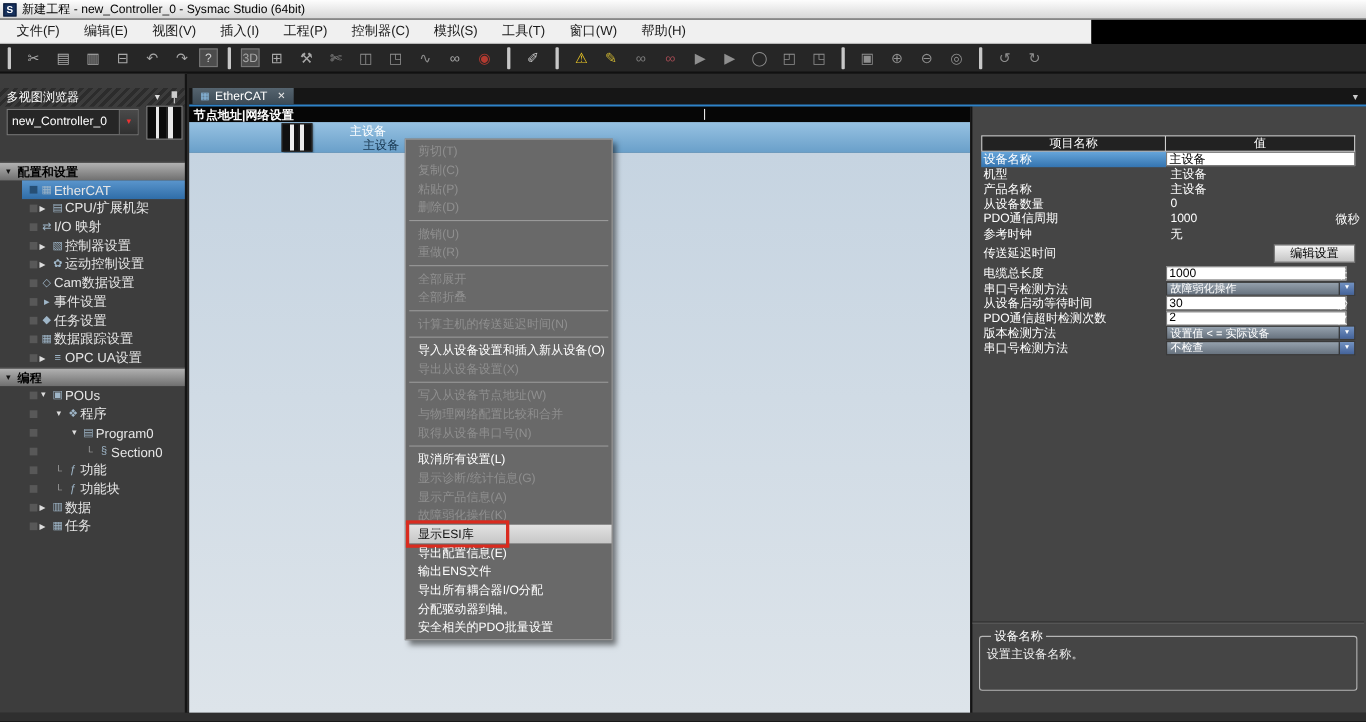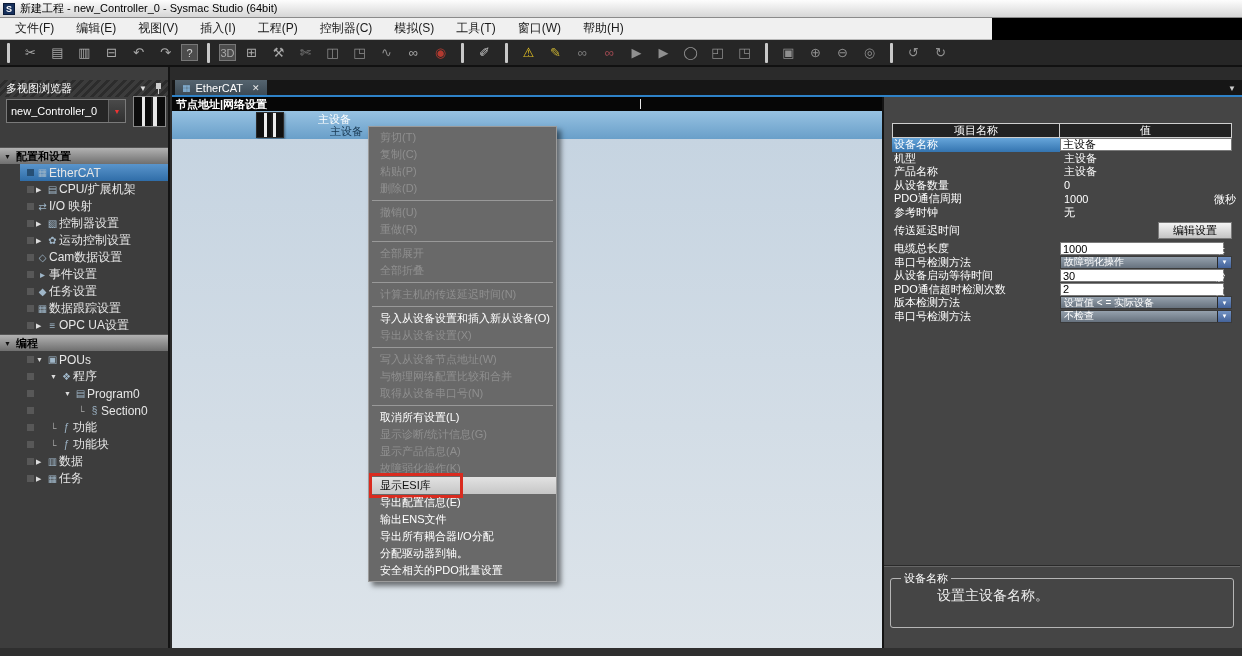--- a/index.html
+++ b/index.html
@@ -133,21 +133,21 @@
   .dropdown .dbtn { width:14px; height:100%; background:linear-gradient(#7292c2,#44639a);
     border-left:1px solid #2a2a2a; display:grid; place-items:center; font-size:6px; color:#fff; }
   .editset-btn { position:absolute; right:0px; top:3px; width:74px; height:17px;
     background:linear-gradient(#f4f4f4,#c4c4c4); border:1px solid #7a7a7a;
     color:#000; font-size:11px; display:grid; place-items:center; }
   .rdivider { position:absolute; left:0; top:468px; width:356px; height:2px;
     background:#2a2a2a; border-bottom:1px solid #666; }
   .helpbox { position:absolute; left:6px; top:474px; width:344px; height:57px;
     border:1px solid #b5b5b5; border-radius:3px; padding:1px 6px; }
   .helpbox legend { font-size:11px; color:#fff; padding:0 3px; margin-left:4px; }
-  .helpbox .htext { font-size:14px; color:#ededed;margin-left:40px; }
+  .helpbox .htext { font-size:11px; color:#ededed; }
 
   .statusbar { left:0; top:648px; width:1242px; height:8px; background:#2f2f2f; }
 </style>
 </head>
 <body>
 
 <div class="abs titlebar">
   <span class="app-icon">S</span>
   <span>新建工程 - new_Controller_0 - Sysmac Studio (64bit)</span>
 </div>

